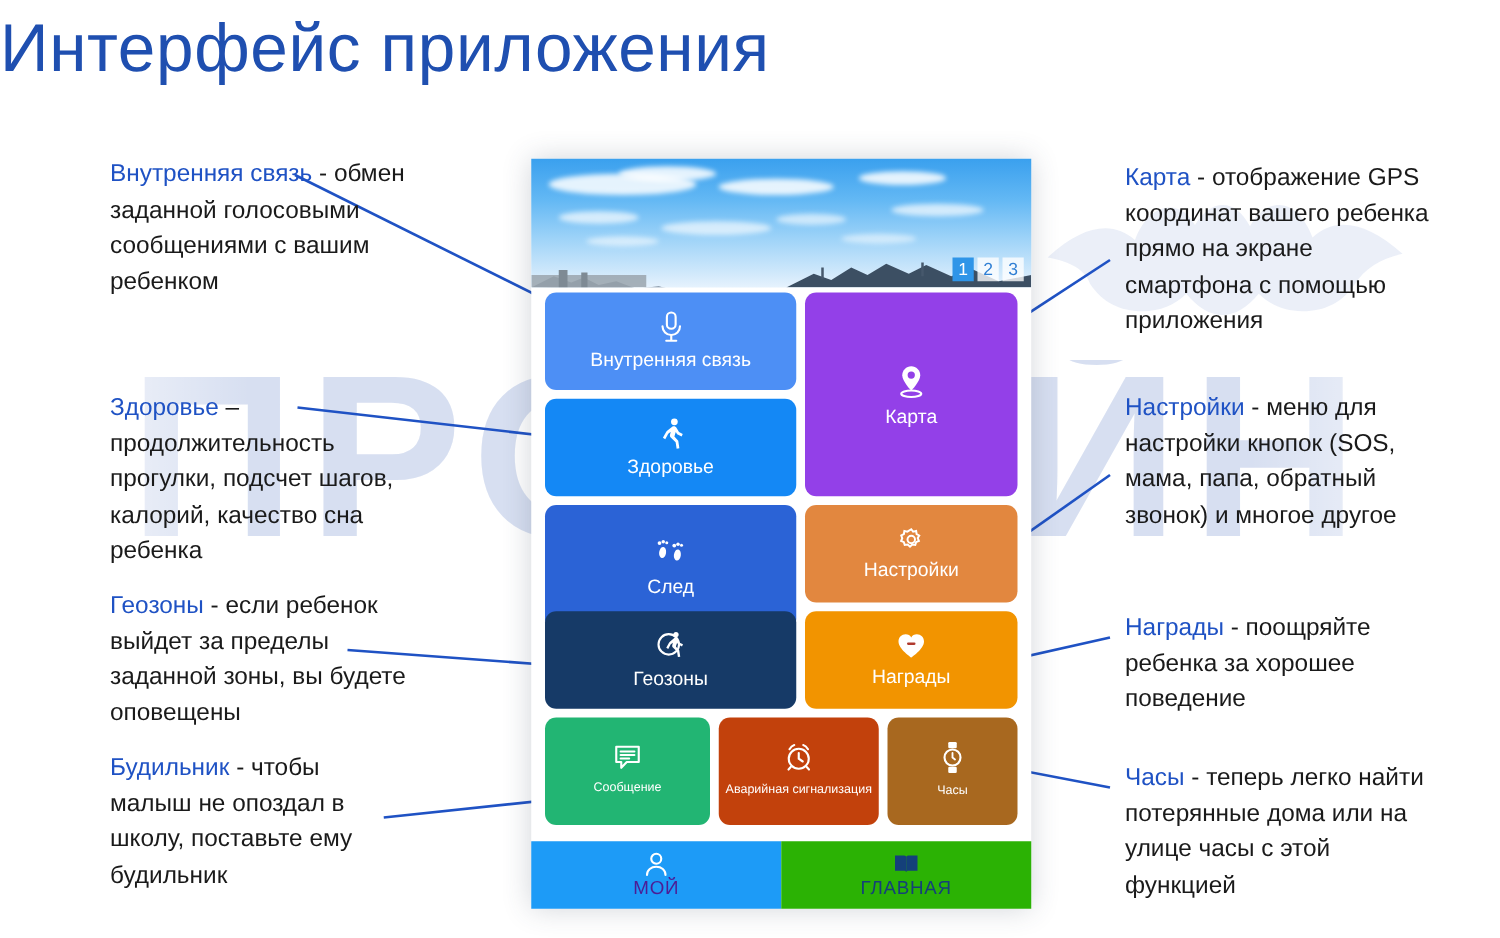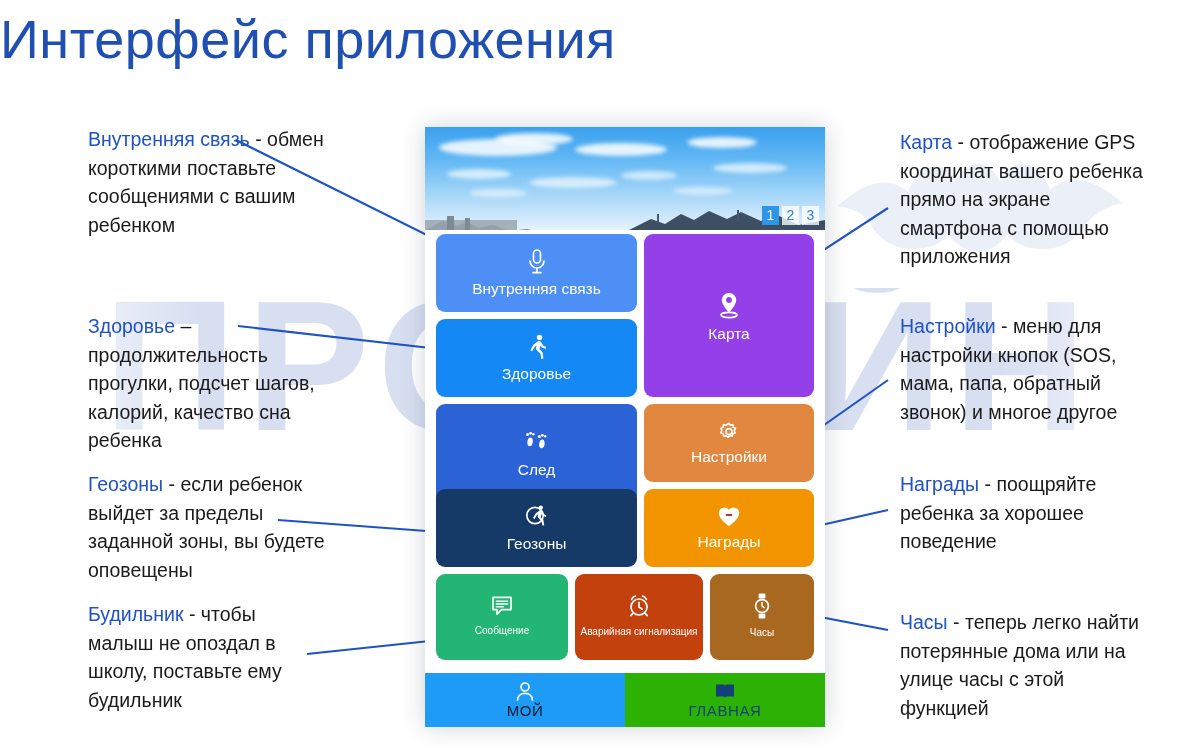--- a/index.html
+++ b/index.html
@@ -86,21 +86,21 @@
   .tile .lb { font-size: 15.5px; line-height: 18px; font-weight: 400; }
   .tile.small .lb { font-size: 10px; }
 
   .navbar {
     position: absolute; left: 0; bottom: 0; width: 400px; height: 54px; display: flex;
   }
   .nav-item {
     flex: 1; display: flex; flex-direction: column; align-items: center; justify-content: center;
     font-size: 15px; letter-spacing: .6px;
   }
-  .nav-my   { background: #1d9bf7; color: #0f172a; }
+  .nav-my   { background: #1d9bf7; color: #4c1d95; }
   .nav-main { background: #2bb204; color: #14407a; }
   .nav-item .ic { display: block; margin-bottom: 1px; }
 </style>
 </head>
 <body>
 
 <div class="page">
 
   <div class="wm-band">
     <div class="wm-text">ПРОЛАЙН</div>
@@ -120,21 +120,21 @@
       <line x1="278" y1="520" x2="440" y2="532"></line>
       <line x1="307" y1="654" x2="553" y2="628"></line>
       <line x1="888" y1="208" x2="790" y2="272"></line>
       <line x1="888" y1="380" x2="800" y2="442"></line>
       <line x1="888" y1="510" x2="808" y2="528"></line>
       <line x1="888" y1="630" x2="794" y2="612"></line>
     </g>
   </svg>
 
   <div class="note left" style="left:88px; top:125px; width:245px;">
-    <span class="hl">Внутренняя связь</span><span> - обмен короткими поставьте сообщениями с вашим ребенком</span>
+    <span class="hl">Внутренняя связь</span><span> - обмен заданной голосовыми сообщениями с вашим ребенком</span>
   </div>
 
   <div class="note left" style="left:88px; top:312px; width:265px;">
     <span class="hl">Здоровье</span><span> – продолжительность прогулки, подсчет шагов, калорий, качество сна ребенка</span>
   </div>
 
   <div class="note left" style="left:88px; top:470px; width:250px;">
     <span class="hl">Геозоны</span><span> - если ребенок выйдет за пределы заданной зоны, вы будете оповещены</span>
   </div>
 
@@ -143,21 +143,21 @@
   </div>
 
   <div class="note left" style="left:88px; top:600px; width:232px;">
     <span class="hl">Будильник</span><span> - чтобы малыш не опоздал в школу, поставьте ему будильник</span>
   </div>
 
   <div class="note right" style="left:900px; top:312px; width:252px;">
     <span class="hl">Настройки</span><span> - меню для настройки кнопок (SOS, мама, папа, обратный звонок) и многое другое</span>
   </div>
 
-  <div class="note right" style="left:900px; top:470px; width:240px;">
+  <div class="note right" style="left:900px; top:488px; width:240px;">
     <span class="hl">Награды</span><span> - поощряйте ребенка за хорошее поведение</span>
   </div>
 
   <div class="note right" style="left:900px; top:608px; width:248px;">
     <span class="hl">Часы</span><span> - теперь легко найти потерянные дома или на улице часы с этой функцией</span>
   </div>
 
   <div class="phone">
 
     <div class="phone-photo">

